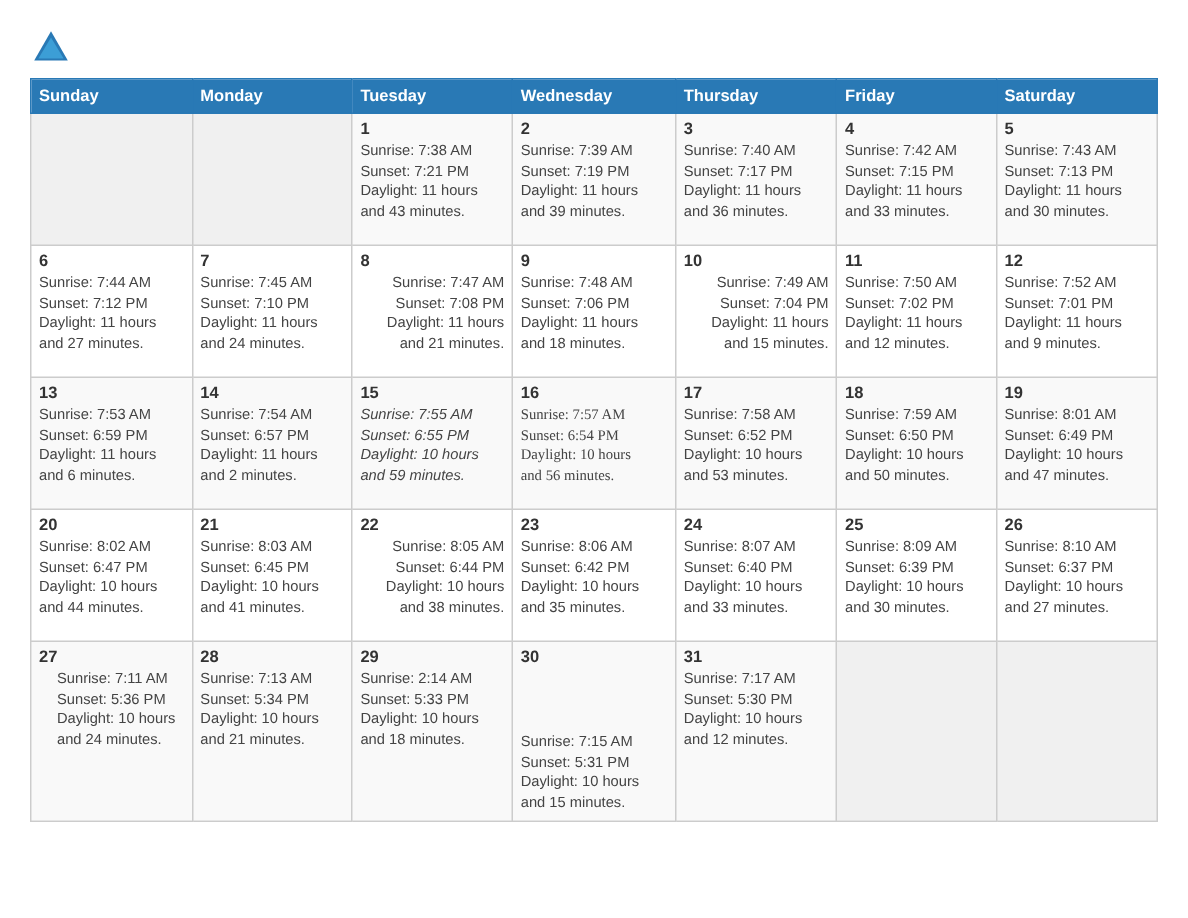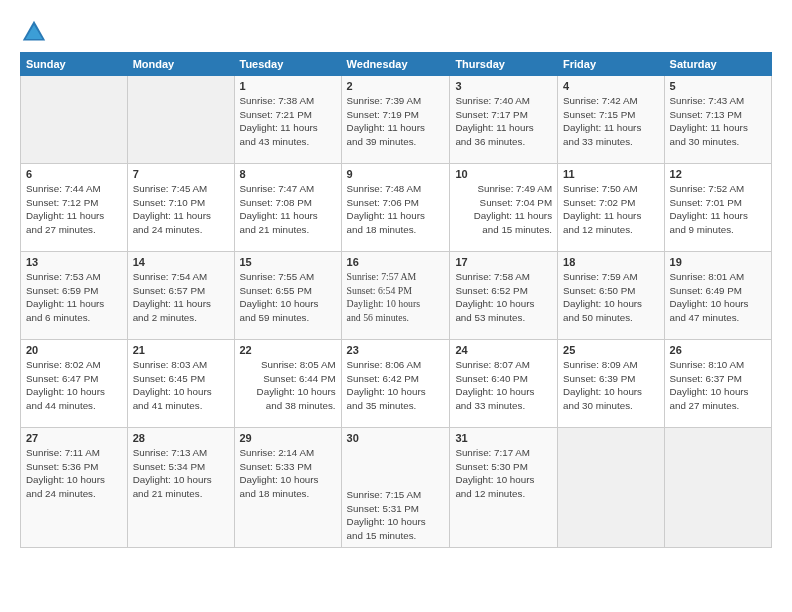--- a/index.html
+++ b/index.html
@@ -190,21 +190,21 @@
           </td>
           <td>
             <span class="day-num">7</span>
             <div class="day-info" style="white-space: pre-line;">Sunrise: 7:45 AM
 Sunset: 7:10 PM
 Daylight: 11 hours
 and 24 minutes.</div>
           </td>
           <td>
             <span class="day-num">8</span>
-            <div class="day-info" style="white-space: pre-line;">Sunrise: 7:47 AM
+            <div class="day-info" style="white-space: pre-line; text-align: right;">Sunrise: 7:47 AM
 Sunset: 7:08 PM
 Daylight: 11 hours
 and 21 minutes.</div>
           </td>
           <td>
             <span class="day-num">9</span>
             <div class="day-info" style="white-space: pre-line;">Sunrise: 7:48 AM
 Sunset: 7:06 PM
 Daylight: 11 hours
 and 18 minutes.</div>
@@ -241,21 +241,21 @@
           </td>
           <td>
             <span class="day-num">14</span>
             <div class="day-info" style="white-space: pre-line;">Sunrise: 7:54 AM
 Sunset: 6:57 PM
 Daylight: 11 hours
 and 2 minutes.</div>
           </td>
           <td>
             <span class="day-num">15</span>
-            <div class="day-info" style="white-space: pre-line;">Sunrise: 7:55 AM
+            <div class="day-info" style="white-space: pre-line; font-style: italic;">Sunrise: 7:55 AM
 Sunset: 6:55 PM
 Daylight: 10 hours
 and 59 minutes.</div>
           </td>
           <td>
             <span class="day-num">16</span>
             <div class="day-info" style="white-space: pre-line; font-family: Liberation Serif, serif;">Sunrise: 7:57 AM
 Sunset: 6:54 PM
 Daylight: 10 hours
 and 56 minutes.</div>
@@ -329,21 +329,21 @@
             <span class="day-num">26</span>
             <div class="day-info" style="white-space: pre-line;">Sunrise: 8:10 AM
 Sunset: 6:37 PM
 Daylight: 10 hours
 and 27 minutes.</div>
           </td>
         </tr>
         <tr>
           <td>
             <span class="day-num">27</span>
-            <div class="day-info" style="white-space: pre-line;">Sunrise: 7:11 AM
+            <div class="day-info" style="white-space: pre-line; margin-left: 12px;">Sunrise: 7:11 AM
 Sunset: 5:36 PM
 Daylight: 10 hours
 and 24 minutes.</div>
           </td>
           <td>
             <span class="day-num">28</span>
             <div class="day-info" style="white-space: pre-line;">Sunrise: 7:13 AM
 Sunset: 5:34 PM
 Daylight: 10 hours
 and 21 minutes.</div>

